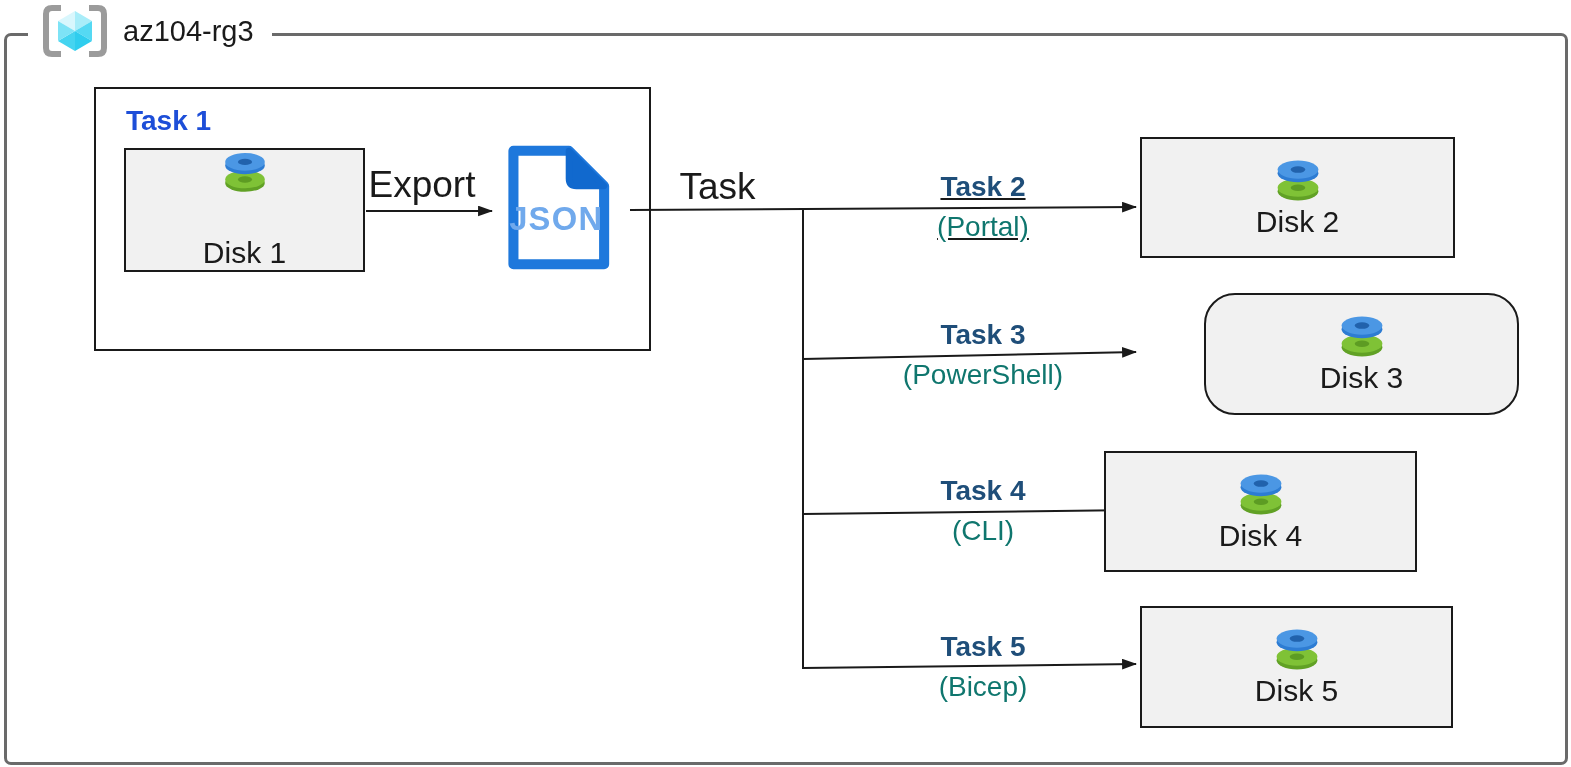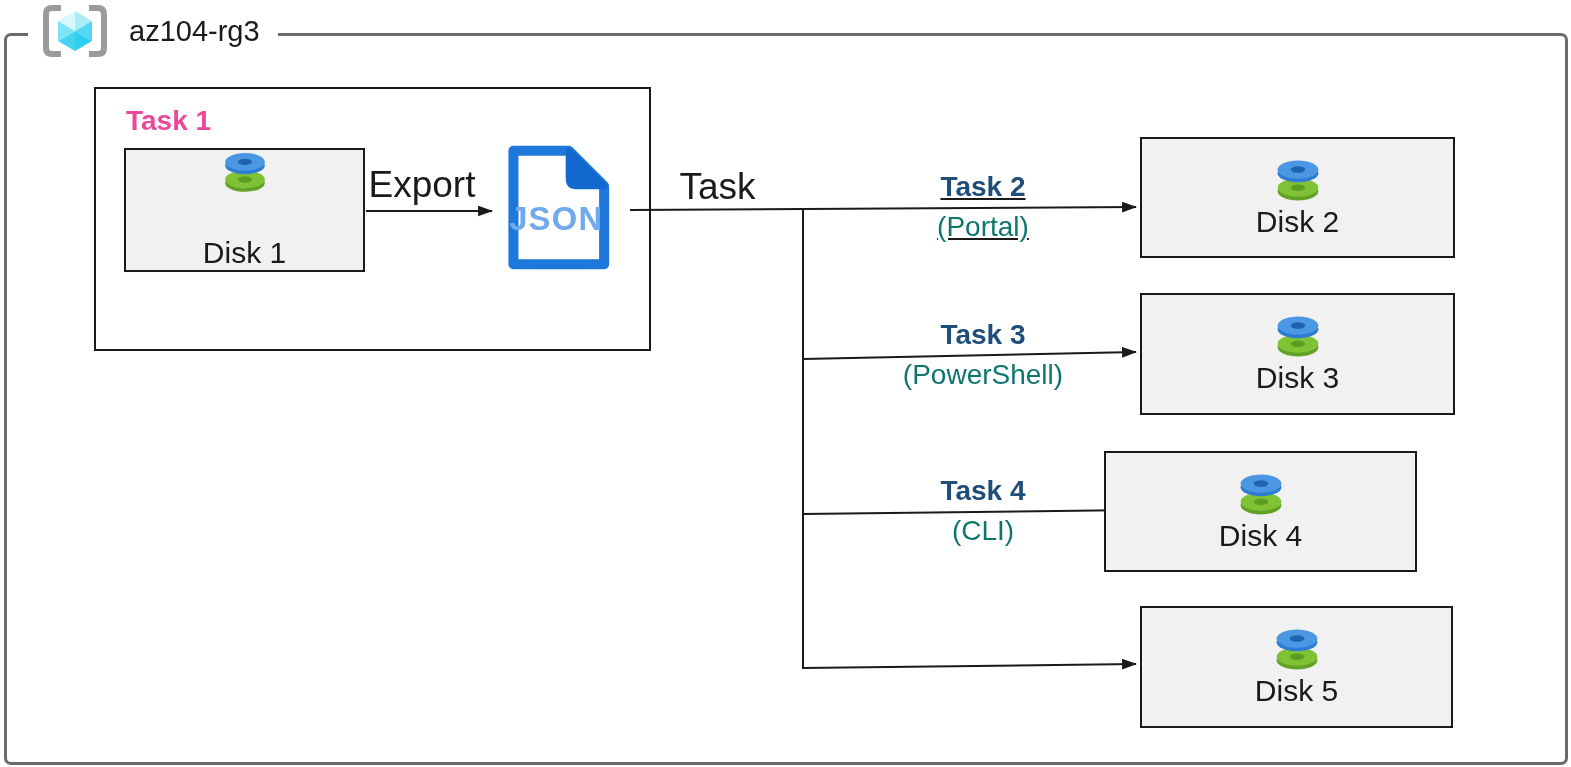--- a/index.html
+++ b/index.html
@@ -24,21 +24,21 @@
     border: 3px solid #6a6a6a;
     border-radius: 7px;
     z-index: 0;
   }
   .rg-header {
     position: absolute;
     left: 28px; top: 0;
     height: 62px;
     display: flex;
     align-items: center;
-    gap: 15px;
+    gap: 9px;
     background: #ffffff;
     padding: 0 18px 0 8px;
     z-index: 2;
   }
   .rg-header .rg-label {
     font-size: 29px;
     color: #1a1a1a;
     white-space: nowrap;
   }
   
@@ -48,42 +48,42 @@
     width: 553px; height: 260px;
     border: 2px solid #1a1a1a;
     background: #ffffff;
     z-index: 1;
   }
   .task1-title {
     position: absolute;
     left: 30px; top: 16px;
     font-size: 28px;
     font-weight: bold;
-    color: #ec4899;
+    color: #1d4ed8;
   }
   
   .disk-box {
     position: absolute;
     background: #f1f1f1;
     border: 2px solid #1a1a1a;
     display: flex;
     flex-direction: column;
     align-items: center;
     justify-content: center;
     z-index: 2;
   }
   .disk-box .disk-label {
     font-size: 30px;
     color: #1a1a1a;
     margin-top: 2px;
     white-space: nowrap;
   }
   #disk1-box { left: 124px; top: 148px; width: 237px; height: 120px; gap: 40px; }
   #disk2-box { left: 1140px; top: 137px; width: 311px; height: 117px; justify-content: center; }
-  #disk3-box { left: 1140px; top: 293px; width: 311px; height: 118px; }
+  #disk3-box { left: 1204px; top: 293px; width: 311px; height: 118px; border-radius: 31px; }
   #disk4-box { left: 1104px; top: 451px; width: 309px; height: 117px; }
   #disk5-box { left: 1140px; top: 606px; width: 309px; height: 118px; }
   
   .json-icon {
     position: absolute;
     left: 497px; top: 142px;
     z-index: 2;
   }
   .template-label {
     position: absolute;
@@ -202,20 +202,24 @@
     <div class="task-name">Task 2</div>
     <div class="task-method">(Portal)</div>
   </div>
   <div class="branch-label" id="branch1">
     <div class="task-name">Task 3</div>
     <div class="task-method">(PowerShell)</div>
   </div>
   <div class="branch-label" id="branch2">
     <div class="task-name">Task 4</div>
     <div class="task-method">(CLI)</div>
+  </div>
+  <div class="branch-label" id="branch3">
+    <div class="task-name">Task 5</div>
+    <div class="task-method">(Bicep)</div>
   </div>
 
   <div class="disk-box" id="disk2-box">
     <svg width="58" height="46" viewBox="0 0 64 50">
         <use href="#disk-sym"></use>
       </svg>
     <div class="disk-label">Disk 2</div>
   </div>
   <div class="disk-box" id="disk3-box">
     <svg width="58" height="46" viewBox="0 0 64 50">

